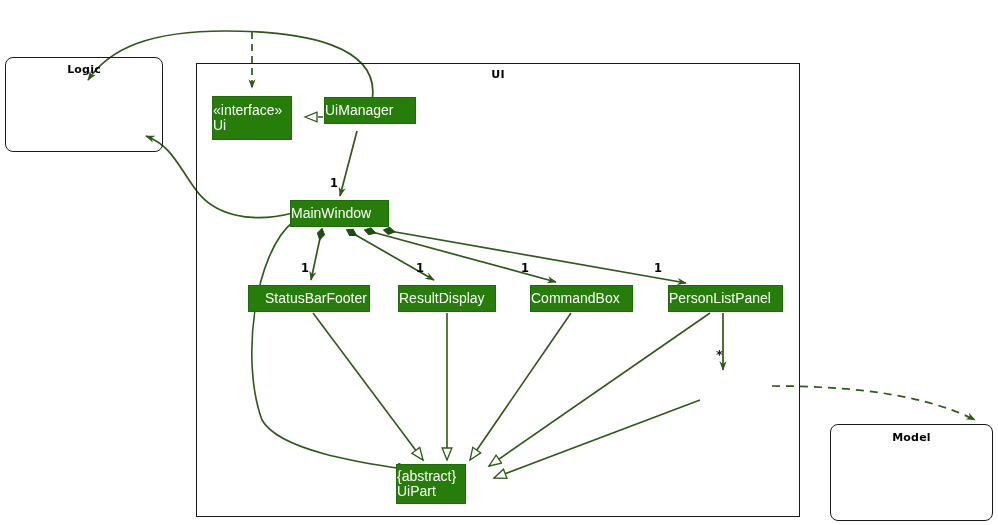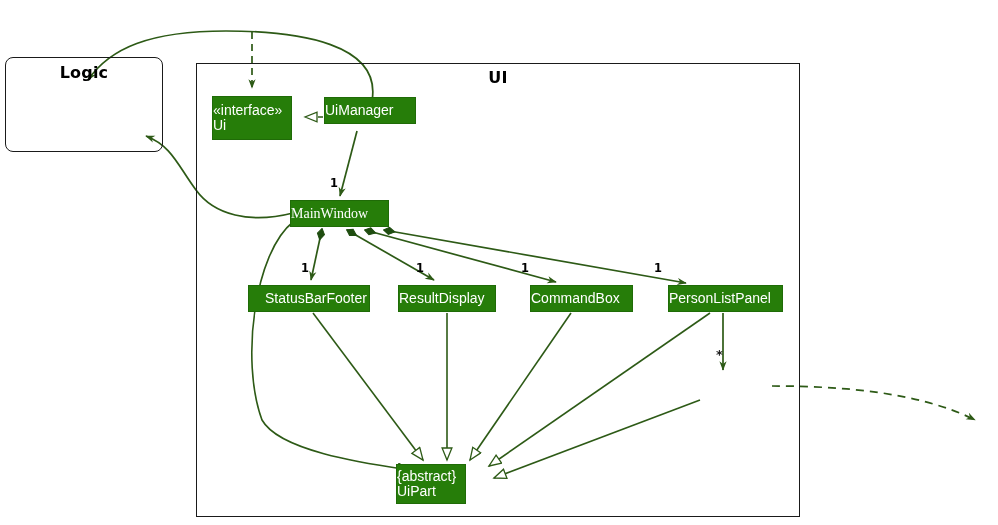--- a/index.html
+++ b/index.html
@@ -37,21 +37,21 @@
     border-radius: 0;
   }
   .pkg-ext {
     border-radius: 8px;
   }
   .pkg-label {
     position: absolute;
     width: 100%;
     text-align: center;
     font-weight: bold;
-    font-size: 16px;
+    font-size: 11px;
     color: #000000;
     font-family: "DejaVu Sans", sans-serif;
     letter-spacing: 0.2px;
   }
   .cls {
     position: absolute;
     box-sizing: border-box;
     background: #2E8B0B;
     background: #267d09;
     color: #ffffff;
@@ -165,31 +165,34 @@
   </svg>
 
   <div class="pkg pkg-ext" style="left:5px; top:57px; width:158px; height:95px;">
     <div class="pkg-label" style="top:5px;">Logic</div>
   </div>
 
   <div class="pkg pkg-ui" style="left:196px; top:63px; width:604px; height:454px;">
     <div class="pkg-label" style="top:4px;">UI</div>
   </div>
 
+  <div class="pkg pkg-ext" style="left:830px; top:424px; width:163px; height:97px;">
+    <div class="pkg-label" style="top:6px;">Model</div>
+  </div>
 
   <div class="cls" style="left:212px; top:96px; width:80px; height:44px;">
     <span class="l1">«interface»</span>
     <span class="l2">Ui</span>
   </div>
 
   <div class="cls" style="left:324px; top:97px; width:92px; height:27px;">
     <span class="l1">UiManager</span>
   </div>
 
-  <div class="cls" style="left:290px; top:200px; width:99px; height:27px;font-family:Liberation Serif, serif;">
+  <div class="cls" style="left:290px; top:200px; width:99px; height:27px;">
     <span class="l1">MainWindow</span>
   </div>
 
   <div class="cls" style="left:248px; top:285px; width:122px; height:27px;padding-left:16px;">
     <span class="l1">StatusBarFooter</span>
   </div>
 
   <div class="cls" style="left:530px; top:285px; width:103px; height:27px;">
     <span class="l1">CommandBox</span>
   </div>

